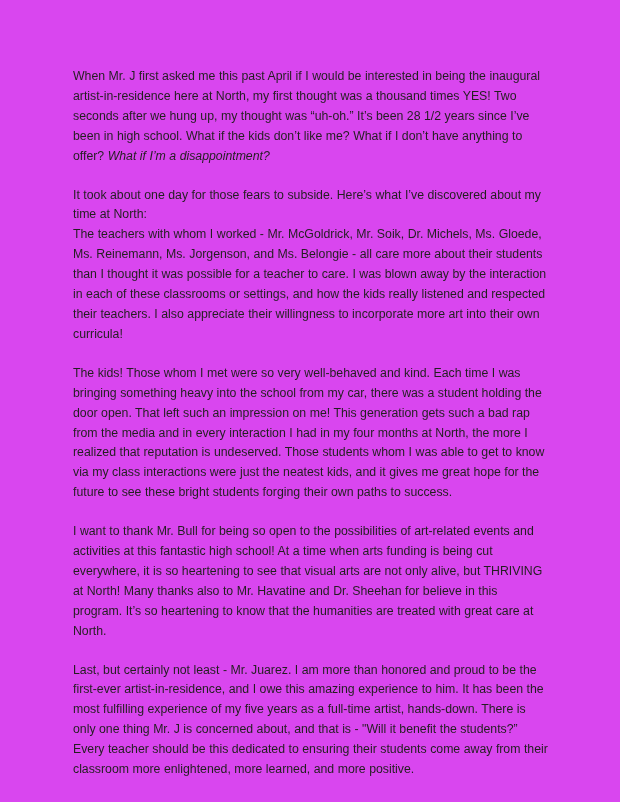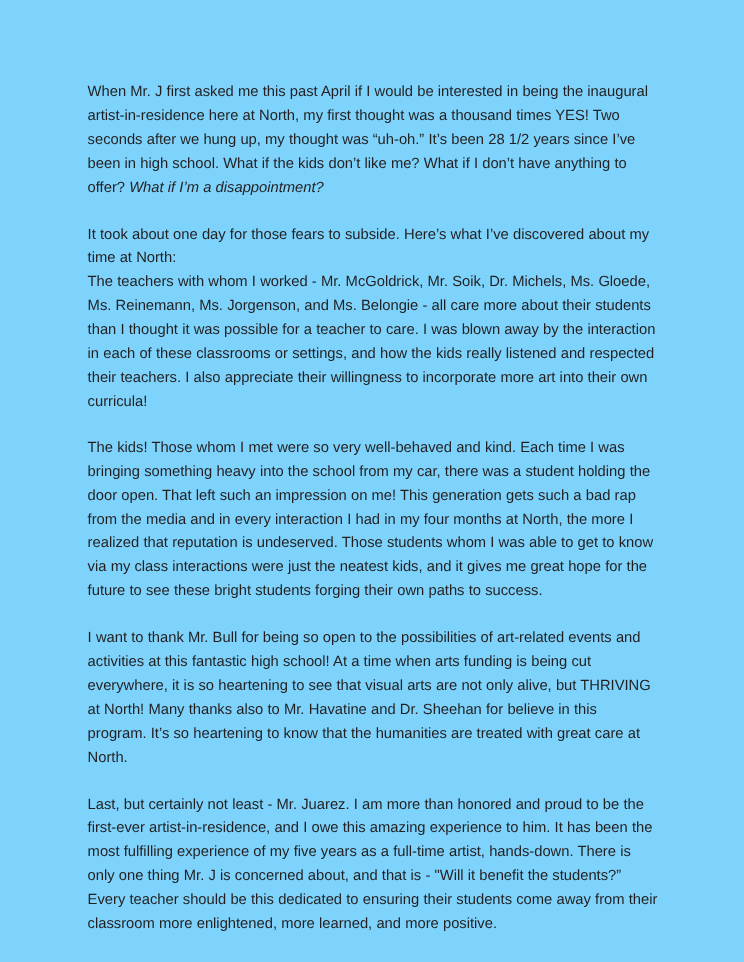--- a/index.html
+++ b/index.html
@@ -10,21 +10,21 @@
   body {
     width: 620px;
     height: 802px;
     overflow: hidden;
     font-family: "Liberation Sans", sans-serif;
     color: #231f20;
   }
   .page {
     width: 620px;
     height: 802px;
-    background: #7dd3fc;
+    background: #d946ef;
     box-sizing: border-box;
     padding: 67px 72px 0 73px;
   }
   .doc-body {
     width: 475px;
   }
   p.para {
     margin: 0 0 19px 0;
     font-size: 12.3px;
     line-height: 19.9px;

